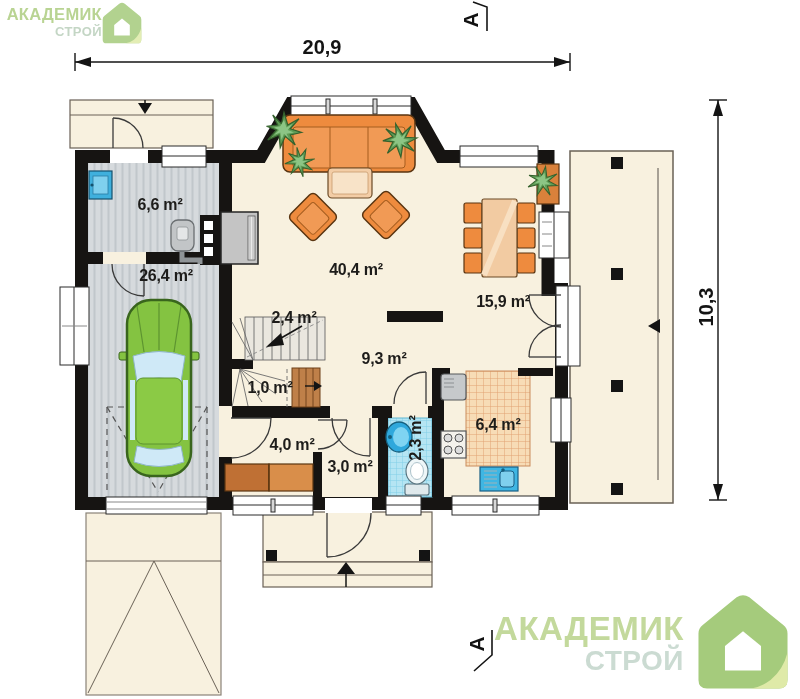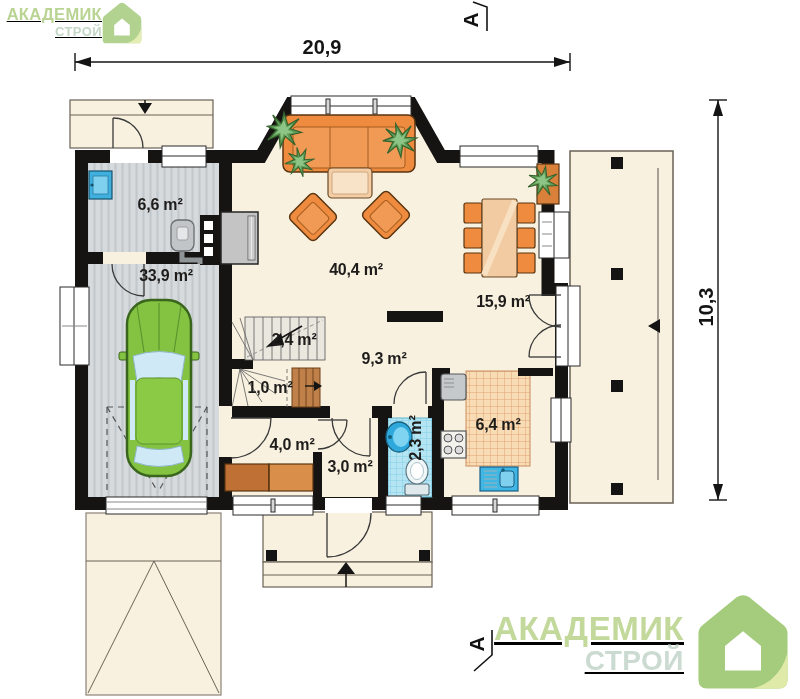--- a/index.html
+++ b/index.html
@@ -7,21 +7,21 @@
          font-family:"Liberation Sans",sans-serif;}
   #plan-svg{position:absolute;left:0;top:0;}
   .room-label{position:absolute;transform:translate(-50%,-50%);font-weight:700;
               font-size:16px;color:#1d1c1a;white-space:nowrap;letter-spacing:-0.2px;}
   .room-label.vert{transform:translate(-50%,-50%) rotate(-90deg);}
   .dim-label{position:absolute;transform:translate(-50%,-50%);font-weight:700;
              font-size:20px;color:#141414;white-space:nowrap;}
   .dim-label.vert{transform:translate(-50%,-50%) rotate(-90deg);}
   .marker-label{position:absolute;transform:translate(-50%,-50%) rotate(-90deg);
                 font-weight:700;font-size:21px;color:#111;}
-  .logo{position:absolute;line-height:1;text-decoration:underline;}
+  .logo{position:absolute;line-height:1;}
   #logo-top{left:2px;top:6px;width:100px;text-align:right;}
   #logo-top .l1{font-weight:700;font-size:16.5px;letter-spacing:.3px;color:#b9d493;}
   #logo-top .l2{font-weight:700;font-size:13px;letter-spacing:.4px;color:#c4d6c5;margin-top:2px;}
   #logo-bottom{left:448px;top:612px;width:236px;text-align:right;}
   #logo-bottom .l1{font-weight:700;font-size:33px;letter-spacing:.5px;color:#c3d99c;}
   #logo-bottom .l2{font-weight:700;font-size:28px;letter-spacing:.5px;color:#cbdbd2;margin-top:2px;}
   .house-icon{position:absolute;}
 </style>
 </head>
 <body>
@@ -370,24 +370,24 @@
 
   <g>
     <polyline points="473,2 487,7 487,31" fill="none" stroke="#141414" stroke-width="1.6"></polyline>
   </g>
   <g>
     <polyline points="492,630 492,655 474,671" fill="none" stroke="#141414" stroke-width="1.6"></polyline>
   </g>
 </svg>
 
 <div class="room-label" style="left:160px;top:205px">6,6 m²</div>
-<div class="room-label" style="left:166px;top:276px">33,9 m²</div>
+<div class="room-label" style="left:166px;top:276px">26,4 m²</div>
 <div class="room-label" style="left:356px;top:270px">40,4 m²</div>
 <div class="room-label" style="left:503px;top:302px">15,9 m²</div>
-<div class="room-label" style="left:294px;top:340px">2,4 m²</div>
+<div class="room-label" style="left:294px;top:318px">2,4 m²</div>
 <div class="room-label" style="left:270px;top:388px">1,0 m²</div>
 <div class="room-label" style="left:384px;top:359px">9,3 m²</div>
 <div class="room-label" style="left:292px;top:445px">4,0 m²</div>
 <div class="room-label" style="left:350px;top:467px">3,0 m²</div>
 <div class="room-label vert" style="left:416px;top:438px">2,3 m²</div>
 <div class="room-label" style="left:498px;top:425px">6,4 m²</div>
 
 <div class="dim-label" style="left:322px;top:47px">20,9</div>
 <div class="dim-label vert" style="left:706px;top:307px">10,3</div>
 

